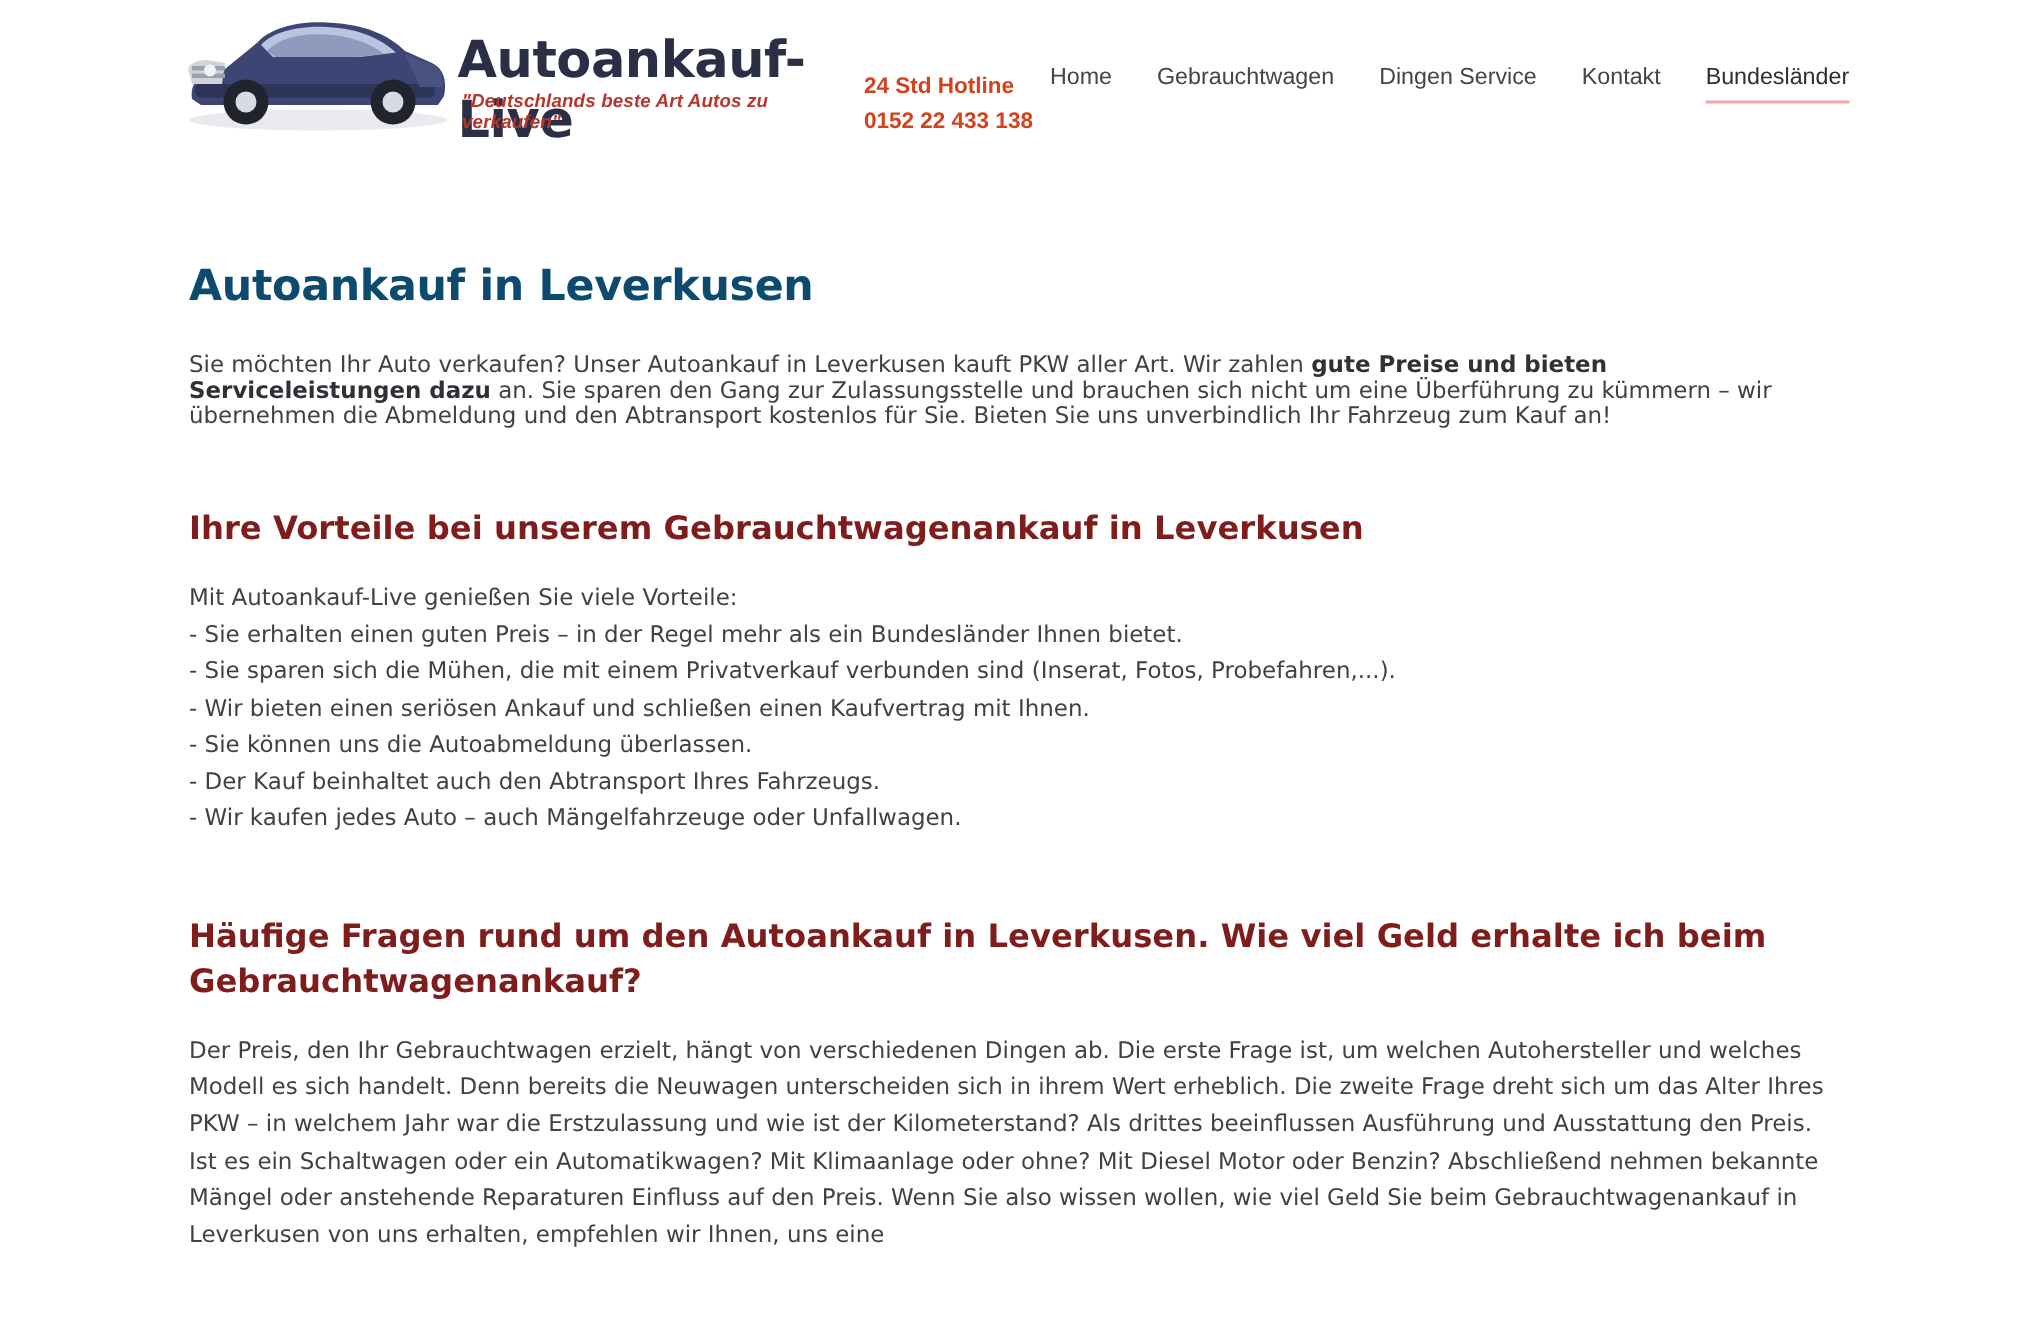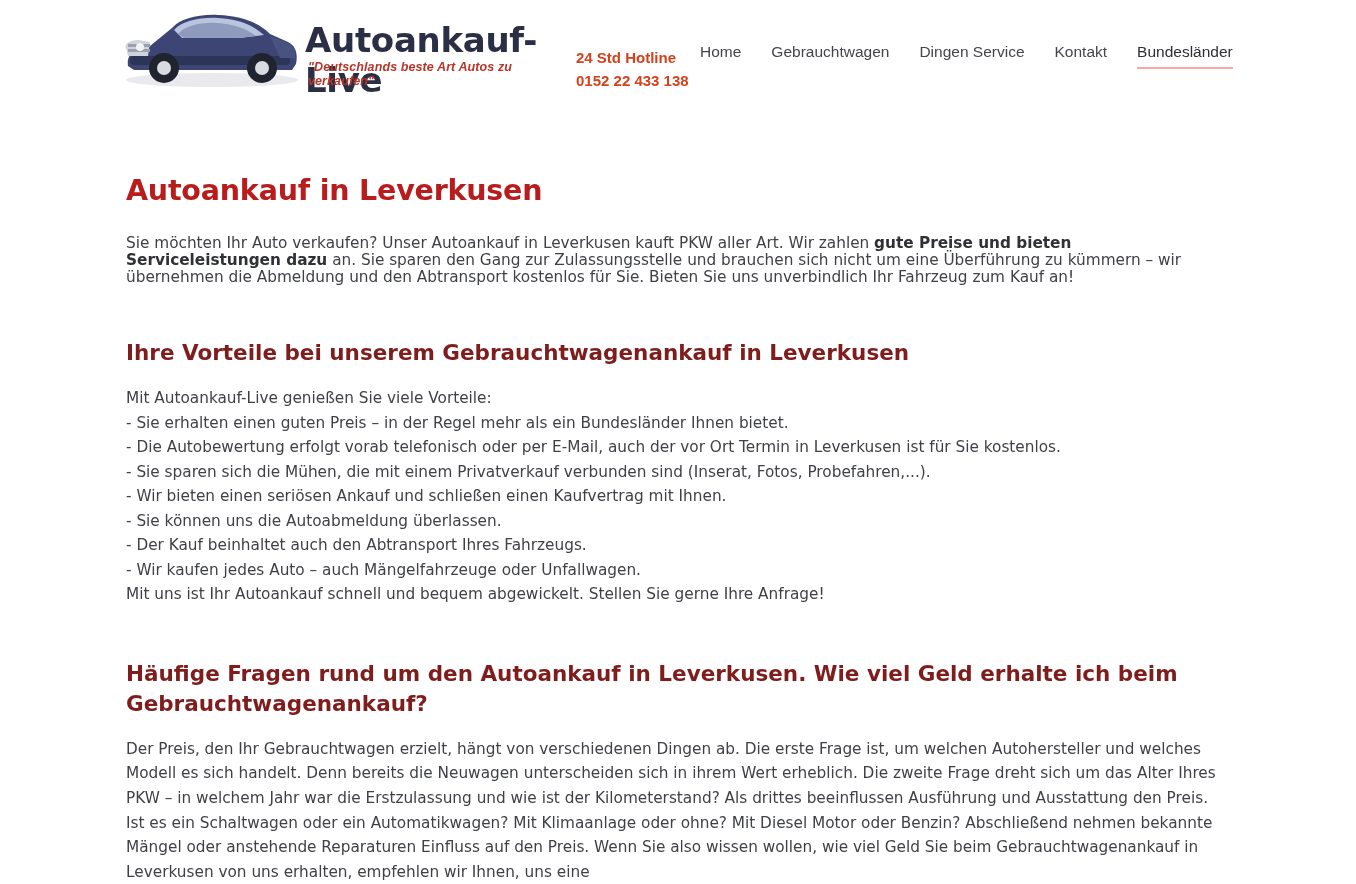--- a/index.html
+++ b/index.html
@@ -92,21 +92,21 @@
     color: #2c2e33;
     border-bottom: 2px solid #fca5a5;
   }
 
   
   .content {
     padding: 0 126px;
     margin-top: 62px;
   }
   h1.page-title {
-    color: #b91c1c;
+    color: #0c4a6e;
     font-size: 28.5px;
     font-weight: bold;
     margin: 0 0 28px 0;
     letter-spacing: -0.2px;
     font-family: "DejaVu Sans", sans-serif;
   }
   h2.section-title {
     color: #7f1d1d;
     font-size: 21.5px;
     font-weight: bold;
@@ -178,27 +178,25 @@
 
     <div class="block-intro">
       <p class="body"><span>Sie möchten Ihr Auto verkaufen? Unser Autoankauf in Leverkusen kauft PKW aller Art. Wir zahlen </span><b>gute Preise und bieten Serviceleistungen dazu</b><span> an. Sie sparen den Gang zur Zulassungsstelle und brauchen sich nicht um eine Überführung zu kümmern – wir übernehmen die Abmeldung und den Abtransport kostenlos für Sie. Bieten Sie uns unverbindlich Ihr Fahrzeug zum Kauf an!</span></p>
     </div>
 
     <div class="block-vorteile">
       <h2 class="section-title">Ihre Vorteile bei unserem Gebrauchtwagenankauf in Leverkusen</h2>
       <div class="list-lines">
         <div>Mit Autoankauf-Live genießen Sie viele Vorteile:</div>
         <div>- Sie erhalten einen guten Preis – in der Regel mehr als ein Bundesländer Ihnen bietet.</div>
-        <div>- Die Autobewertung erfolgt vorab telefonisch oder per E-Mail, auch der vor Ort Termin in Leverkusen ist für Sie kostenlos.</div>
         <div>- Sie sparen sich die Mühen, die mit einem Privatverkauf verbunden sind (Inserat, Fotos, Probefahren,...).</div>
         <div>- Wir bieten einen seriösen Ankauf und schließen einen Kaufvertrag mit Ihnen.</div>
         <div>- Sie können uns die Autoabmeldung überlassen.</div>
         <div>- Der Kauf beinhaltet auch den Abtransport Ihres Fahrzeugs.</div>
         <div>- Wir kaufen jedes Auto – auch Mängelfahrzeuge oder Unfallwagen.</div>
-        <div>Mit uns ist Ihr Autoankauf schnell und bequem abgewickelt. Stellen Sie gerne Ihre Anfrage!</div>
       </div>
     </div>
 
     <div class="block-faq">
       <h2 class="section-title">Häufige Fragen rund um den Autoankauf in Leverkusen. Wie viel Geld erhalte ich beim Gebrauchtwagenankauf?</h2>
       <p class="faq-body"><span>Der Preis, den Ihr Gebrauchtwagen erzielt, hängt von verschiedenen Dingen ab. Die erste Frage ist, um welchen Autohersteller und welches Modell es sich handelt. Denn bereits die Neuwagen unterscheiden sich in ihrem Wert erheblich. Die zweite Frage dreht sich um das Alter Ihres PKW – in welchem Jahr war die Erstzulassung und wie ist der Kilometerstand? Als drittes beeinflussen Ausführung und Ausstattung den Preis. Ist es ein Schaltwagen oder ein Automatikwagen? Mit Klimaanlage oder ohne? Mit Diesel Motor oder Benzin? Abschließend nehmen bekannte Mängel oder anstehende Reparaturen Einfluss auf den Preis. Wenn Sie also wissen wollen, wie viel Geld Sie beim Gebrauchtwagenankauf in Leverkusen von uns erhalten, empfehlen wir Ihnen, uns eine </span></p>
     </div>
 
   </div>
 </div>

